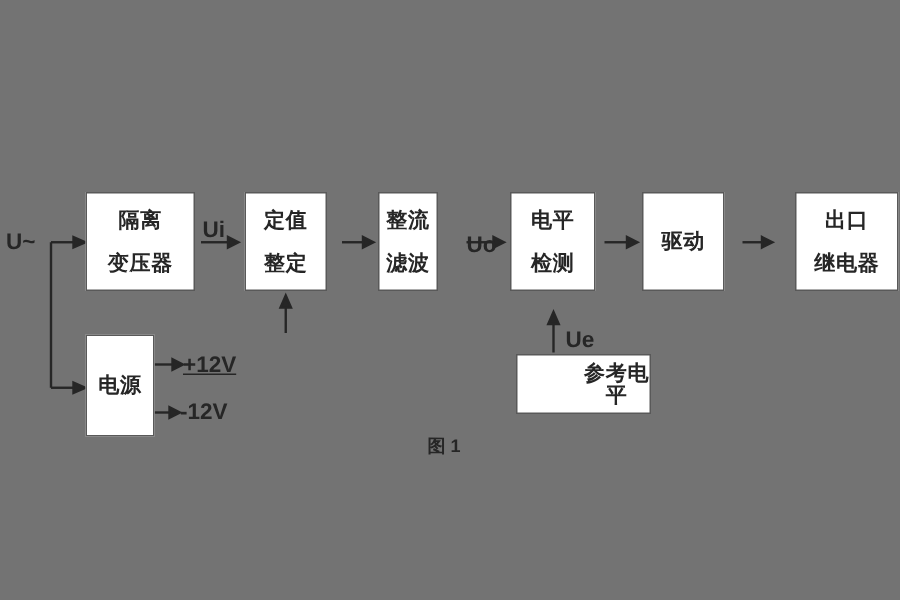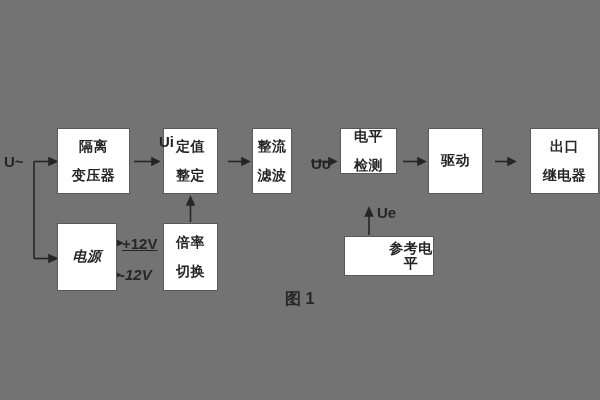--- a/index.html
+++ b/index.html
@@ -34,41 +34,41 @@
     text-align: center;
   }
   .sig {
     position: absolute;
     font-size: 15px;
     font-weight: 600;
     white-space: nowrap;
   }
   .caption {
     position: absolute;
-    font-size: 16px;
+    font-size: 12px;
     font-weight: 600;
     white-space: nowrap;
   }
   
   #b-isolation   { left: 57px;  top: 128px; width: 73px; height: 66px; }
   #b-setting     { left: 163px; top: 128px; width: 55px; height: 66px; }
   #b-rectifier   { left: 252px; top: 128px; width: 40px; height: 66px; }
-  #b-level       { left: 340px; top: 128px; width: 57px; height: 46px; }
+  #b-level       { left: 340px; top: 128px; width: 57px; height: 66px; }
   #b-drive       { left: 428px; top: 128px; width: 55px; height: 66px; }
   #b-relay       { left: 518px; top: 128px; width: 69px; height: 66px; margin-left: 12px; }
-  #b-power       { left: 57px;  top: 223px; width: 60px; height: 68px; font-style: italic; }
+  #b-power       { left: 57px;  top: 223px; width: 46px; height: 68px; }
   #b-ratio       { left: 163px; top: 223px; width: 55px; height: 68px; }
   #b-reference   { left: 344px; top: 236px; width: 90px; height: 40px; padding-left: 44px; }
   
   #l-input  { left: 4px;   top: 153px; }
-  #l-ui     { left: 135px; top: 133px; margin-left: 24px; }
+  #l-ui     { left: 135px; top: 145px; }
   #l-uo     { left: 311px; top: 155px; }
-  #l-ue     { left: 377px; top: 204px; }
+  #l-ue     { left: 377px; top: 218px; }
   #l-p12    { left: 122px; top: 235px; text-decoration: underline; }
-  #l-n12    { left: 120px; top: 266px; font-style: italic; }
+  #l-n12    { left: 120px; top: 266px; }
   #l-cap    { left: 285px; top: 289px; }
 </style>
 </head>
 <body>
 
 <div id="canvas">
 
   <svg id="wires" viewBox="0 0 600 400" xmlns="http://www.w3.org/2000/svg">
     <g stroke="#262626" stroke-width="1.6" fill="#262626">
 
@@ -127,24 +127,20 @@
 
   <div class="block" id="b-relay">
     <span>出口</span>
     <span>继电器</span>
   </div>
 
   <div class="block" id="b-power">
     <span>电源</span>
   </div>
 
-  <div class="block" id="b-ratio">
-    <span>倍率</span>
-    <span>切换</span>
-  </div>
 
   <div class="block" id="b-reference">
     <span>参考电平</span>
   </div>
 
   <span class="sig" id="l-input">U~</span>
   <span class="sig" id="l-ui">Ui</span>
   <span class="sig" id="l-uo">Uo</span>
   <span class="sig" id="l-ue">Ue</span>
   <span class="sig" id="l-p12">+12V</span>

